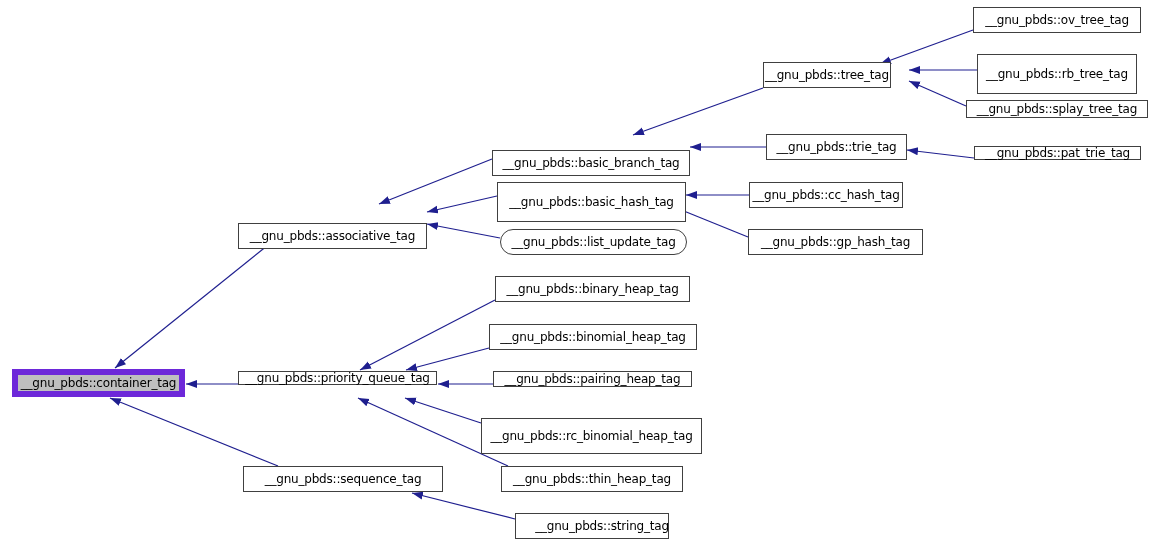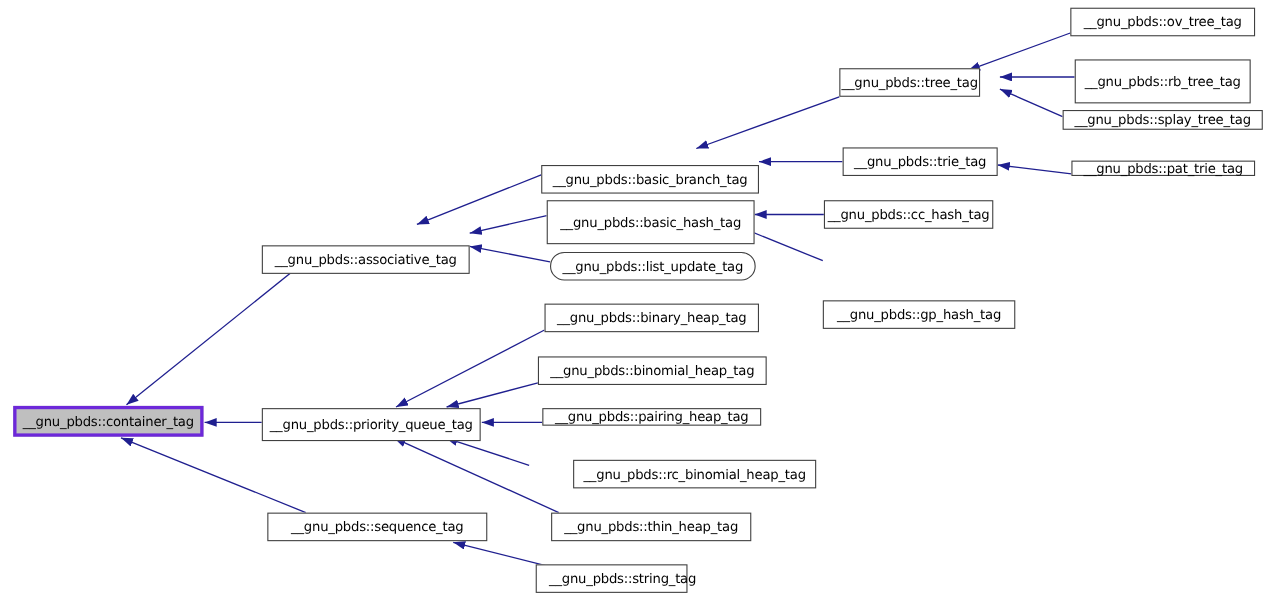--- a/index.html
+++ b/index.html
@@ -26,21 +26,21 @@
     border: 1px solid #404040;
     color: #000000;
     font-size: 12px;
     letter-spacing: -0.2px;
     white-space: nowrap;
     cursor: pointer;
     z-index: 2;
   }
   .node.highlight {
     background: #bfbfbf;
-    border: 3px solid #6d28d9;
+    border: 6px solid #6d28d9;
     cursor: default;
   }
   .edge-line { fill: none; }
 </style>
 </head>
 <body>
 
 <div class="canvas">
   <svg id="edge-layer" width="1155" height="545" viewBox="0 0 1155 545" xmlns="http://www.w3.org/2000/svg">
     <defs>
@@ -67,33 +67,33 @@
         <line x1="481" y1="423" x2="405" y2="398" stroke="#1f1f8f" stroke-width="1.2" marker-end="url(#arrow)" class="edge-line"></line>
         <line x1="508" y1="466" x2="358" y2="398" stroke="#1f1f8f" stroke-width="1.2" marker-end="url(#arrow)" class="edge-line"></line>
         <line x1="238" y1="384" x2="186" y2="384" stroke="#1f1f8f" stroke-width="1.2" marker-end="url(#arrow)" class="edge-line"></line>
         <line x1="278" y1="466" x2="110" y2="398" stroke="#1f1f8f" stroke-width="1.2" marker-end="url(#arrow)" class="edge-line"></line>
         <line x1="515" y1="519" x2="412" y2="493" stroke="#1f1f8f" stroke-width="1.2" marker-end="url(#arrow)" class="edge-line"></line>
       </g>
   </svg>
   <div id="nodes">
       <div class="node highlight" style="left: 12px; top: 369px; width: 173px; height: 28px;">__gnu_pbds::container_tag</div>
       <div class="node" style="left: 238px; top: 203px; width: 189px; height: 26px; margin-top: 20px;">__gnu_pbds::associative_tag</div>
-      <div class="node" style="left: 238px; top: 371px; width: 199px; height: 30px;">__gnu_pbds::priority_queue_tag</div>
+      <div class="node" style="left: 238px; top: 371px; width: 199px; height: 14px;">__gnu_pbds::priority_queue_tag</div>
       <div class="node" style="left: 243px; top: 466px; width: 200px; height: 26px;">__gnu_pbds::sequence_tag</div>
       <div class="node" style="left: 492px; top: 134px; width: 198px; height: 26px; margin-top: 16px;">__gnu_pbds::basic_branch_tag</div>
       <div class="node" style="left: 497px; top: 182px; width: 189px; height: 40px;">__gnu_pbds::basic_hash_tag</div>
       <div class="node" style="left: 500px; top: 229px; width: 187px; height: 26px; border-radius: 13px;">__gnu_pbds::list_update_tag</div>
       <div class="node" style="left: 495px; top: 276px; width: 195px; height: 26px;">__gnu_pbds::binary_heap_tag</div>
       <div class="node" style="left: 489px; top: 324px; width: 208px; height: 26px;">__gnu_pbds::binomial_heap_tag</div>
       <div class="node" style="left: 493px; top: 371px; width: 199px; height: 16px;">__gnu_pbds::pairing_heap_tag</div>
-      <div class="node" style="left: 481px; top: 418px; width: 221px; height: 26px; margin-left: 40px;">__gnu_pbds::rc_binomial_heap_tag</div>
+      <div class="node" style="left: 481px; top: 418px; width: 221px; height: 36px;">__gnu_pbds::rc_binomial_heap_tag</div>
       <div class="node" style="left: 501px; top: 466px; width: 182px; height: 26px;">__gnu_pbds::thin_heap_tag</div>
-      <div class="node" style="left: 487px; top: 513px; width: 138px; height: 26px; padding-left: 20px;">__gnu_pbds::string_tag</div>
+      <div class="node" style="left: 515px; top: 513px; width: 154px; height: 26px; padding-left: 20px;">__gnu_pbds::string_tag</div>
       <div class="node" style="left: 763px; top: 62px; width: 128px; height: 26px;">__gnu_pbds::tree_tag</div>
       <div class="node" style="left: 766px; top: 134px; width: 141px; height: 26px;">__gnu_pbds::trie_tag</div>
       <div class="node" style="left: 749px; top: 182px; width: 154px; height: 26px;">__gnu_pbds::cc_hash_tag</div>
-      <div class="node" style="left: 748px; top: 229px; width: 175px; height: 26px; margin-top: 44px;">__gnu_pbds::gp_hash_tag</div>
+      <div class="node" style="left: 748px; top: 229px; width: 175px; height: 26px;">__gnu_pbds::gp_hash_tag</div>
       <div class="node" style="left: 973px; top: 7px; width: 168px; height: 26px;">__gnu_pbds::ov_tree_tag</div>
       <div class="node" style="left: 977px; top: 54px; width: 160px; height: 40px;">__gnu_pbds::rb_tree_tag</div>
       <div class="node" style="left: 966px; top: 100px; width: 182px; height: 18px;">__gnu_pbds::splay_tree_tag</div>
       <div class="node" style="left: 974px; top: 146px; width: 167px; height: 14px;">__gnu_pbds::pat_trie_tag</div>
     </div>
 </div>
 
 </body></html>

